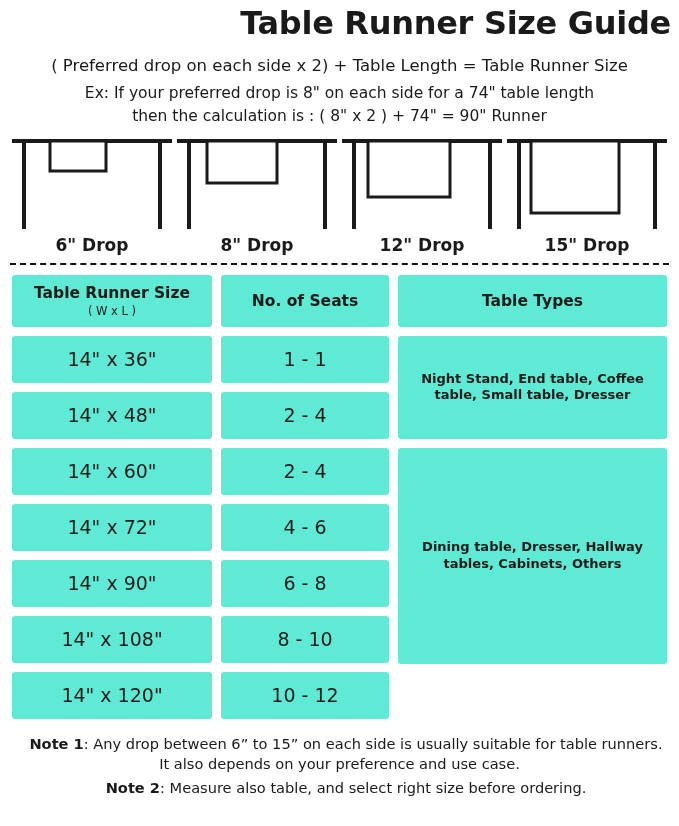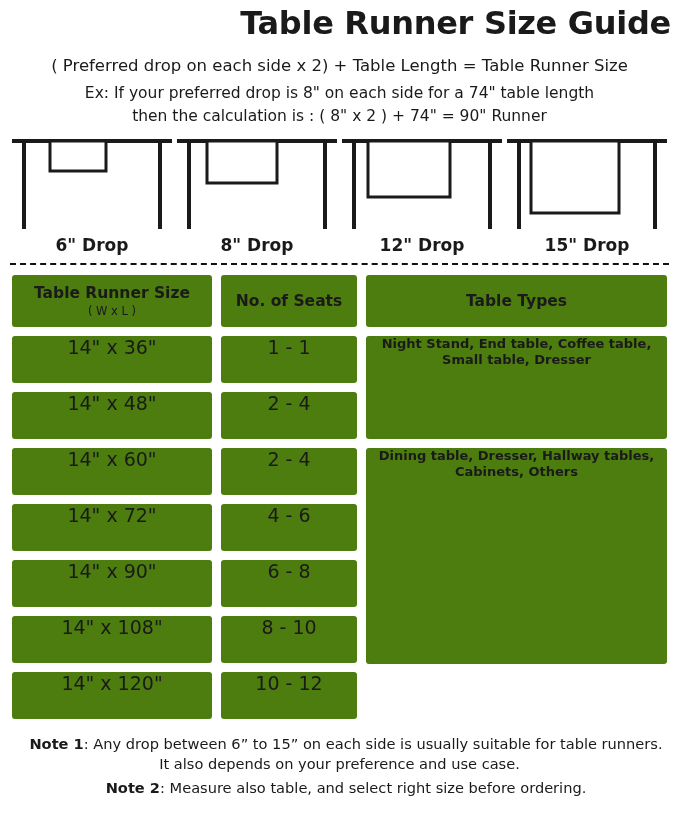--- a/index.html
+++ b/index.html
@@ -71,32 +71,33 @@
     border-bottom: 2px dashed #111;
     margin: 8px 2px 10px 2px;
   }
   
   .table-area {
     display: flex;
     gap: 9px;
     padding: 0 4px;
   }
   .col-sizes { width: 200px; }
-  .col-seats { width: 136px; }
+  .col-seats { width: 168px; }
   .col-types { flex: 1; }
 
   .cell {
-    background: #4d7c0f;
+    background: #5eead4;
     border-radius: 3px;
     margin-bottom: 9px;
     box-sizing: border-box;
     display: flex;
+    align-items: center;
     justify-content: center;
     text-align: center;
-    padding: 0 6px;
+    padding: 12px 6px;
   }
   .head-cell {
     height: 52px;
     flex-direction: column;
     font-size: 15.5px;
     font-weight: bold;
   }
   .head-sub {
     font-size: 11.5px;
     font-weight: normal;

